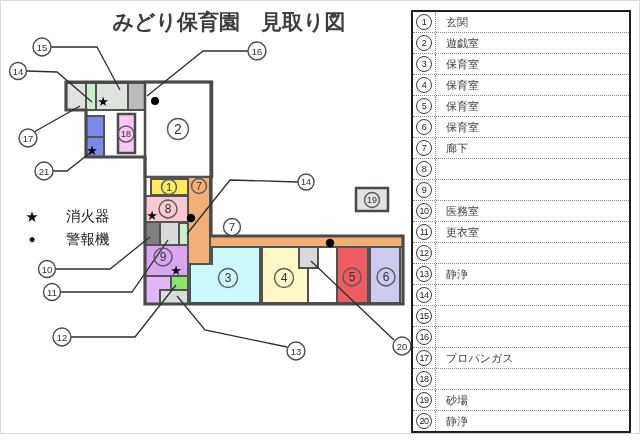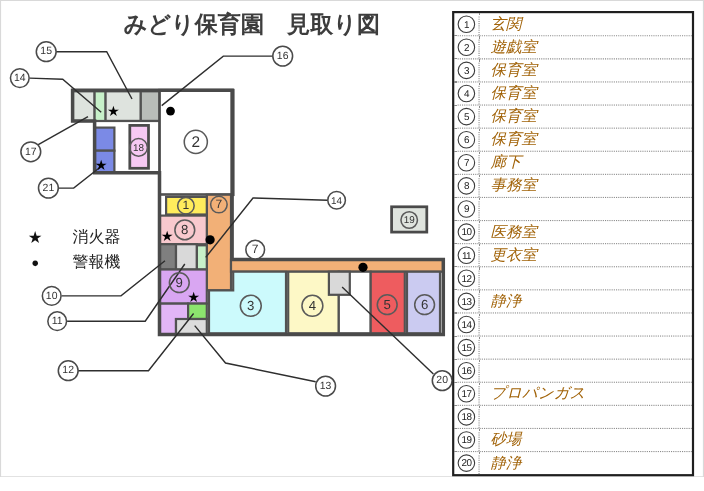--- a/index.html
+++ b/index.html
@@ -18,21 +18,21 @@
   .star{fill:#000;text-anchor:middle;dominant-baseline:central;font-size:13px;}
   .legsym{text-anchor:middle;dominant-baseline:central;fill:#111;}
   .legtxt{font-size:14.5px;fill:#222;dominant-baseline:central;}
   .legend-table{position:absolute;left:411px;top:10px;width:220px;height:423px;
                 border:2px solid #1f1f1f;display:flex;flex-direction:column;box-sizing:border-box;background:#fff;}
   .legend-row{flex:1;display:flex;align-items:stretch;min-height:0;}
   .legend-row + .legend-row{border-top:1px dotted #8a8a8a;}
   .num-cell{width:22px;flex:0 0 22px;border-right:1px dotted #8a8a8a;display:flex;align-items:center;justify-content:center;}
   .lnum{width:16px;height:16px;border:1.3px solid #3c3c3c;border-radius:50%;display:inline-flex;
         align-items:center;justify-content:center;font-size:9px;letter-spacing:-0.6px;color:#222;box-sizing:border-box;}
-  .label-cell{flex:1;display:flex;align-items:center;padding-left:10px;font-size:14px;color:#a16207;font-style:italic;}
+  .label-cell{flex:1;display:flex;align-items:center;padding-left:10px;font-size:11px;color:#404040;}
 </style>
 </head>
 <body>
 
 <div class="screen">
 
   <svg width="640" height="446" viewBox="0 0 640 446">
 
     <text class="title-text" x="229" y="29">みどり保育園　見取り図</text>
 
@@ -188,21 +188,20 @@
       <div class="legend-row">
       <div class="num-cell">
         <span class="lnum">7</span>
       </div>
       <div class="label-cell">廊下</div>
     </div>
       <div class="legend-row">
       <div class="num-cell">
         <span class="lnum">8</span>
       </div>
-      <div class="label-cell">事務室</div>
     </div>
       <div class="legend-row">
       <div class="num-cell">
         <span class="lnum">9</span>
       </div>
     </div>
       <div class="legend-row">
       <div class="num-cell">
         <span class="lnum">10</span>
       </div>

